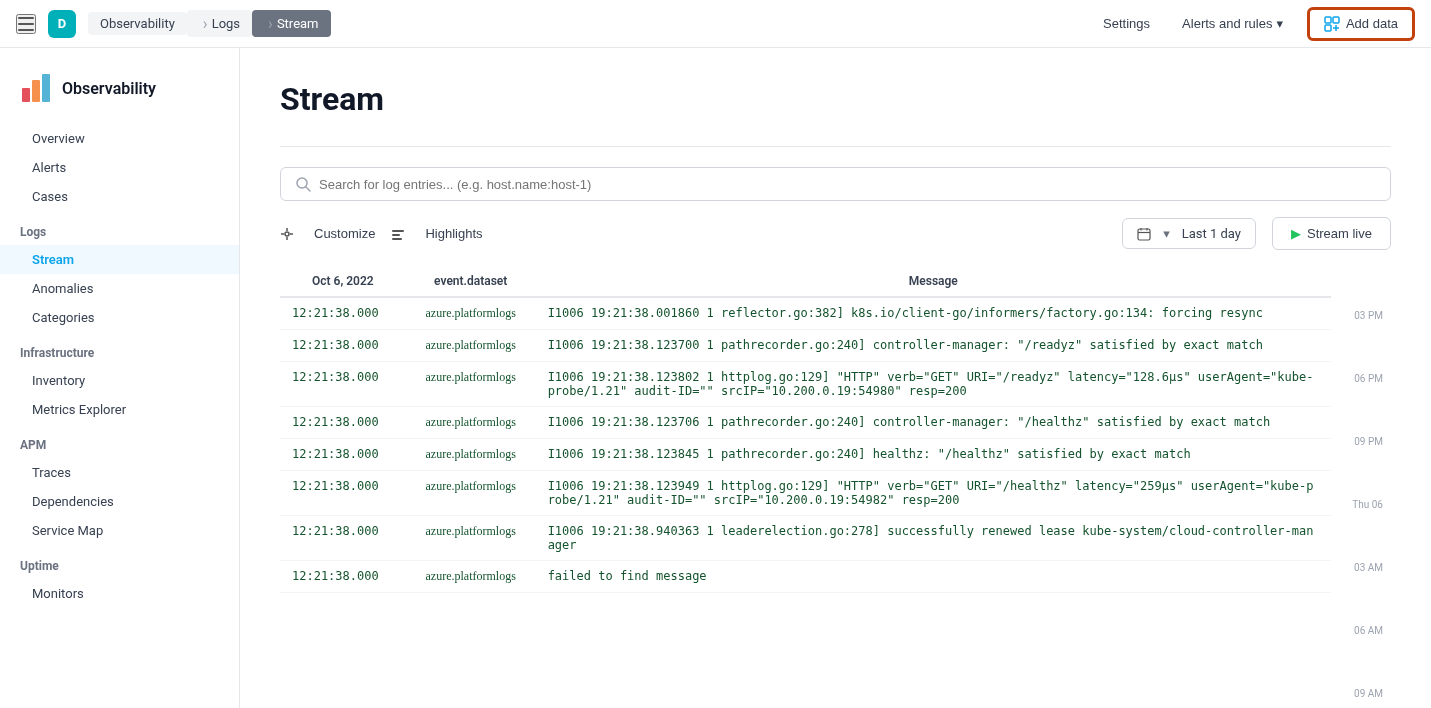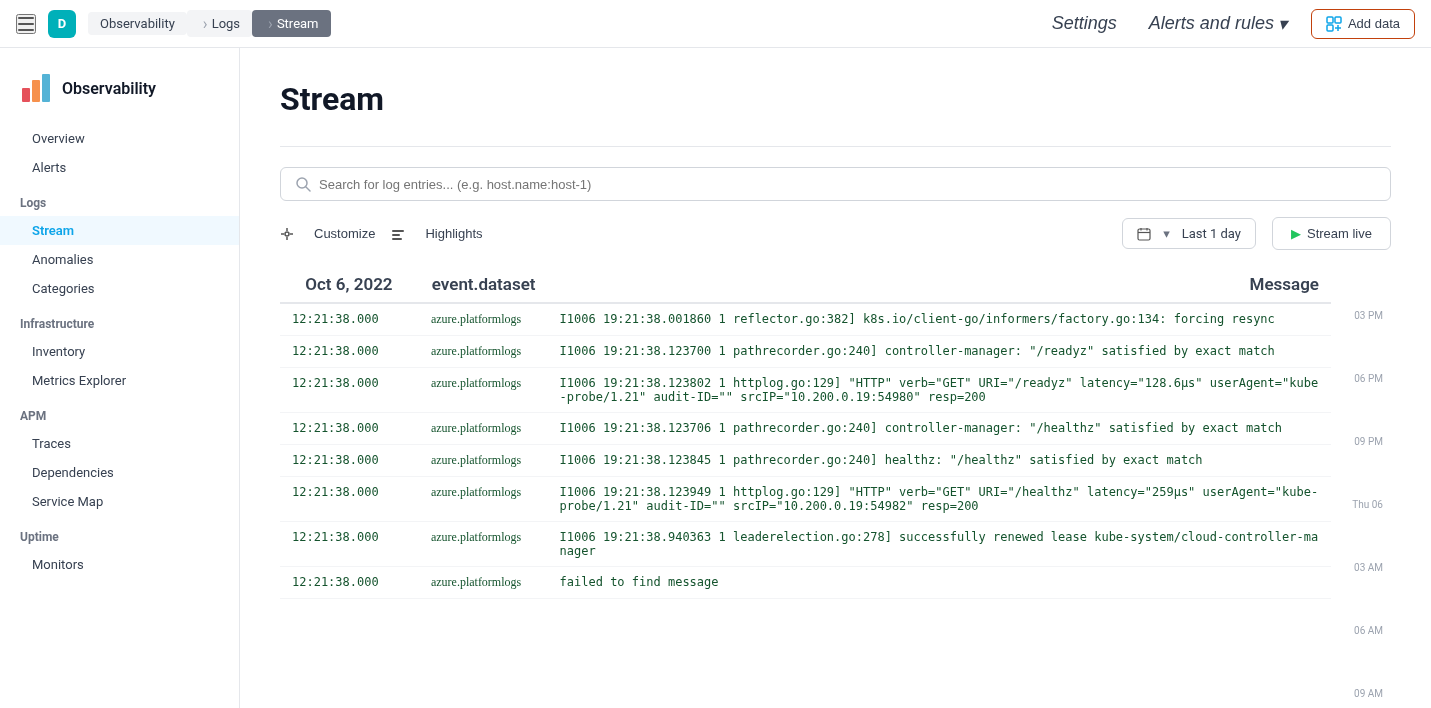--- a/index.html
+++ b/index.html
@@ -17,25 +17,25 @@
     .breadcrumb { display: flex; align-items: center; gap: 0; }
     .breadcrumb-item {
       padding: 4px 12px; background: #f3f4f6; border-radius: 4px; font-size: 13px;
       color: #374151; display: flex; align-items: center;
     }
     .breadcrumb-item + .breadcrumb-item::before {
       content: '›'; margin: 0 4px; color: #9ca3af; font-size: 16px; background: none; padding: 0;
     }
     .breadcrumb-item.active { background: #6b7280; color: #fff; }
     .nav-right { margin-left: auto; display: flex; align-items: center; gap: 16px; }
-    .nav-btn { background: none; border: none; cursor: pointer; font-size: 18px; color: #374151; padding: 4px 8px; font-style: italic; }
+    .nav-btn { background: none; border: none; cursor: pointer; font-size: 13px; color: #374151; padding: 4px 8px; }
     .alerts-btn { display: flex; align-items: center; gap: 4px; }
     .add-data-btn {
       display: flex; align-items: center; gap: 6px; padding: 6px 14px;
-      background: #fff; border: 1px solid #c2410c; border-radius: 6px;
+      background: #fff; border: 3px solid #c2410c; border-radius: 6px;
       cursor: pointer; font-size: 13px; color: #374151; font-weight: 500; justify-content: space-between;
     }
 
     
     .body-wrap { display: flex; flex: 1; overflow: hidden; }
 
     
     .sidebar {
       width: 240px; flex-shrink: 0; background: #fff; border-right: 1px solid #e5e7eb;
       overflow-y: auto; padding: 16px 0;
@@ -78,21 +78,21 @@
       display: flex; align-items: center; gap: 6px; padding: 8px 18px;
       background: #fff; border: 1.5px solid #d1d5db; border-radius: 6px;
       font-size: 13px; font-weight: 500; color: #374151; cursor: pointer;
     }
     .stream-live-btn .play-icon { color: #22c55e; }
 
     
     .log-table { width: 100%; border-collapse: collapse; }
     .log-table thead tr { border-bottom: 2px solid #e5e7eb; }
     .log-table th {
-      text-align: right; padding: 8px 12px; font-size: 17px; font-weight: 600;
+      text-align: center; padding: 8px 12px; font-size: 12px; font-weight: 600;
       color: #374151; white-space: nowrap;
     }
     .log-table td {
       padding: 8px 12px; font-size: 12px; color: #14532d; vertical-align: top;
       border-bottom: 1px solid #f3f4f6;
     }
     .time-col { color: #6b7280; white-space: nowrap; font-family: monospace; font-size: 11px; }
     .dataset-col { color: #374151; white-space: nowrap; font-family: Liberation Serif, serif; font-size: 11px; text-align: center; }
     .message-col { font-family: monospace; font-size: 11px; color: #374151; word-break: break-all; max-width: 700px; }
 
@@ -150,20 +150,21 @@
           <rect x="2" y="16" width="8" height="14" rx="1" fill="#e5515b"></rect>
           <rect x="12" y="8" width="8" height="22" rx="1" fill="#f6914d"></rect>
           <rect x="22" y="2" width="8" height="28" rx="1" fill="#54b3d6"></rect>
         </svg>
       </div>
       <span class="brand-name">Observability</span>
     </div>
 
     <a class="nav-item">Overview</a>
     <a class="nav-item">Alerts</a>
+    <a class="nav-item">Cases</a>
 
     <div class="nav-section">Logs</div>
     <a class="nav-item active">Stream</a>
     <a class="nav-item">Anomalies</a>
     <a class="nav-item">Categories</a>
 
     <div class="nav-section">Infrastructure</div>
     <a class="nav-item">Inventory</a>
     <a class="nav-item">Metrics Explorer</a>
 

